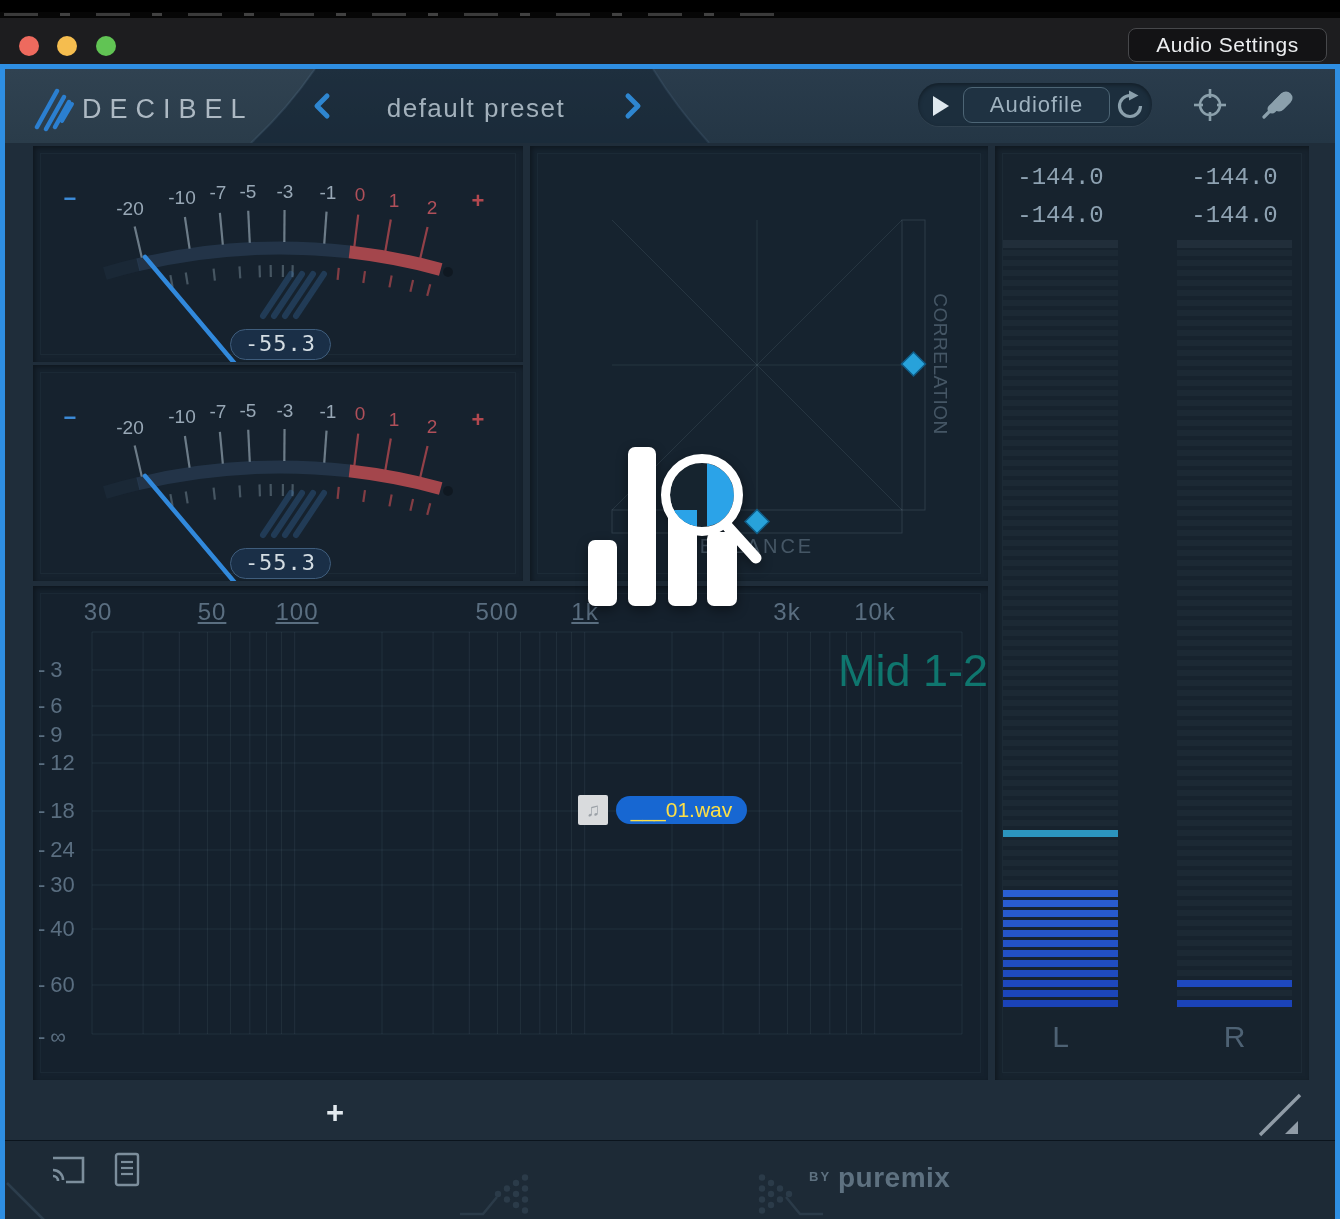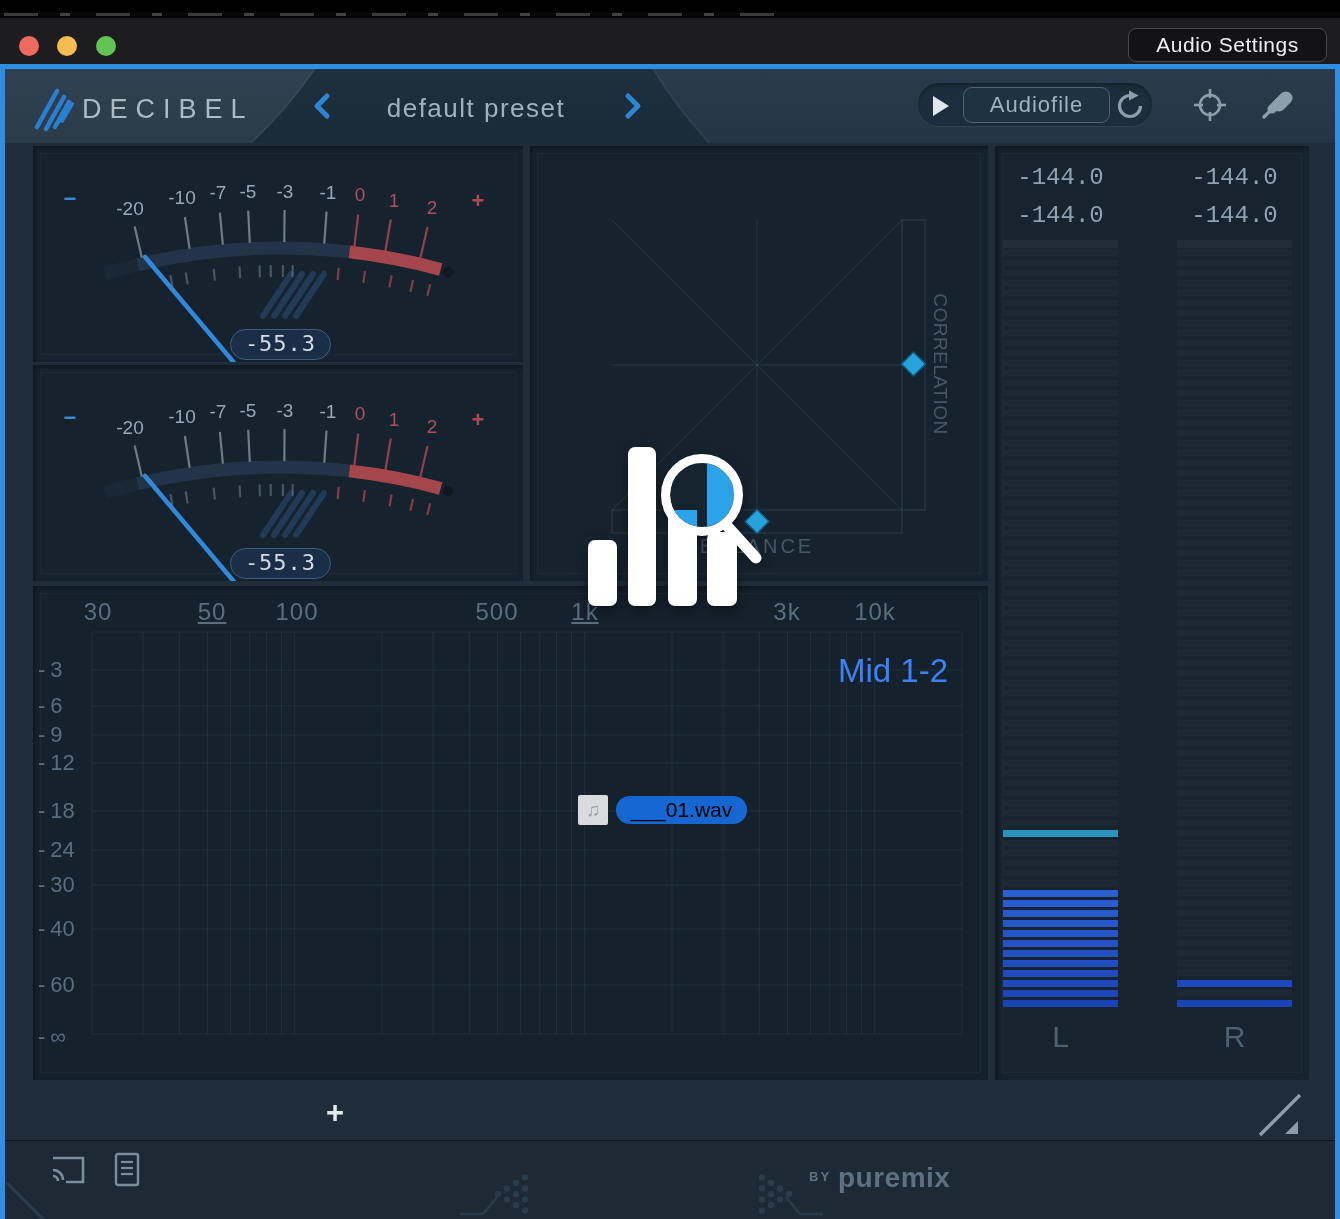--- a/index.html
+++ b/index.html
@@ -40,23 +40,23 @@
 
 .corr-label{position:absolute;left:940px;top:352px;transform:translate(-50%,-50%) rotate(90deg);font-size:19px;letter-spacing:0.5px;color:rgba(148,170,188,0.38);white-space:nowrap}
 .bal-label{position:absolute;left:757px;top:534px;transform:translate(-50%,-50%);font-size:20px;letter-spacing:3px;color:rgba(148,170,188,0.38);z-index:2}
 
 .freq-label{position:absolute;top:586px;transform:translateX(-50%);font-size:24px;color:#5a6e80;letter-spacing:1px}
 .db-label{position:absolute;left:38px;width:44px;text-align:left;transform:translateY(-50%);font-size:22px;color:#5a6e80}
 .db-label .m{display:inline-block;margin-right:5px}
 
 .ov-icon{position:absolute;left:560px;top:420px;z-index:30;filter:drop-shadow(0 4px 6px rgba(0,0,0,.4))}
 .ov-title{position:absolute;left:671px;top:659px;transform:translate(-50%,-50%);font-size:33px;font-weight:bold;color:#fff;z-index:31;white-space:nowrap;text-shadow:0 2px 4px rgba(0,0,0,.4)}
-.ov-channel{position:absolute;left:838px;top:659px;transform:translate(0,-50%);font-size:33px;color:#3b82f6;z-index:30;white-space:nowrap}
+.ov-channel{position:absolute;left:838px;top:659px;transform:translate(0,-50%);font-size:45px;color:#0f766e;z-index:30;white-space:nowrap}
 .chip-icon{position:absolute;left:578px;top:783px;width:30px;height:30px;background:#d9dbdd;border-radius:2px;z-index:30;color:#9ba1a7;font-size:19px;text-align:center;line-height:30px}
-.chip-pill{position:absolute;left:616px;top:784px;width:131px;height:28px;border-radius:14px;background:#1767d2;z-index:30;color:#000000;font-size:21px;text-align:center;line-height:27px}
+.chip-pill{position:absolute;left:616px;top:784px;width:131px;height:28px;border-radius:14px;background:#1767d2;z-index:30;color:#fde047;font-size:21px;text-align:center;line-height:27px}
 .readout{position:absolute;width:115px;text-align:center;font-family:"Liberation Mono",monospace;font-size:24px;color:#8ea2b2;letter-spacing:0px}
 .segwrap{position:absolute;width:115px;height:776px}
 .seg{position:absolute;left:0;width:115px;height:6px;background:rgba(125,150,170,0.055)}
 .lr-label{position:absolute;width:115px;text-align:center;font-size:30px;color:#4e6274}
 
 .tabbar{position:absolute;left:33px;top:1071px;width:1271px;height:57px;background:#0d1823}
 .tab-active{position:absolute;left:0;top:0;width:312px;height:57px;background:#2b3b49;clip-path:polygon(0 0,312px 0,285px 57px,0 57px)}
 .tab-label{position:absolute;left:26px;top:28px;transform:translate(0,-50%);font-size:21px;color:#8a9cab}
 .nodevice{position:absolute;left:163px;top:28px;transform:translate(0,-50%);font-size:21px;color:#8a9cab}
 .tab-add{position:absolute;left:326px;top:1083px;font-size:31px;color:#e2e9ee;font-weight:bold;z-index:3}
@@ -282,21 +282,21 @@
         <line x1="59" y1="264" x2="929" y2="264" stroke="rgba(148,175,197,0.10)"></line>
         <line x1="59" y1="299" x2="929" y2="299" stroke="rgba(148,175,197,0.10)"></line>
         <line x1="59" y1="343" x2="929" y2="343" stroke="rgba(148,175,197,0.10)"></line>
         <line x1="59" y1="399" x2="929" y2="399" stroke="rgba(148,175,197,0.10)"></line>
         <line x1="59" y1="448" x2="929" y2="448" stroke="rgba(148,175,197,0.10)"></line>
       </svg>
   </div>
   <div id="freqlabels">
       <span class="freq-label" style="left: 98px;">30</span>
       <span class="freq-label" style="left: 212px; text-decoration: underline;">50</span>
-      <span class="freq-label" style="left: 297px;">100</span>
+      <span class="freq-label" style="left: 297px; text-decoration: underline;">100</span>
       <span class="freq-label" style="left: 497px;">500</span>
       <span class="freq-label" style="left: 585px; text-decoration: underline;">1k</span>
       <span class="freq-label" style="left: 787px;">3k</span>
       <span class="freq-label" style="left: 875px;">10k</span>
     </div>
   <div id="dblabels">
       <span class="db-label" style="top: 658px;"><span class="m">-</span>3</span>
       <span class="db-label" style="top: 694px;"><span class="m">-</span>6</span>
       <span class="db-label" style="top: 723px;"><span class="m">-</span>9</span>
       <span class="db-label" style="top: 751px;"><span class="m">-</span>12</span>

